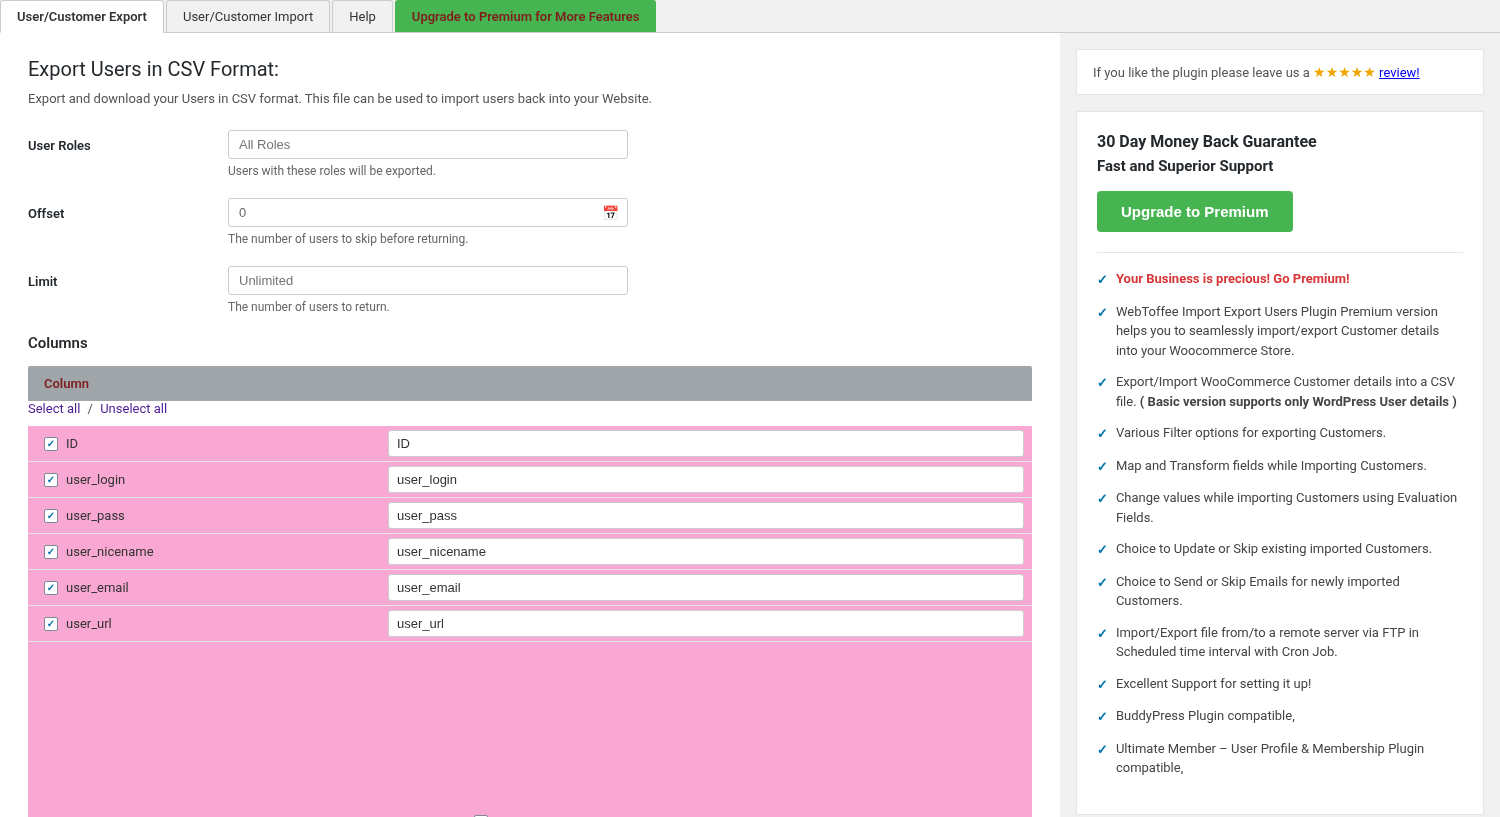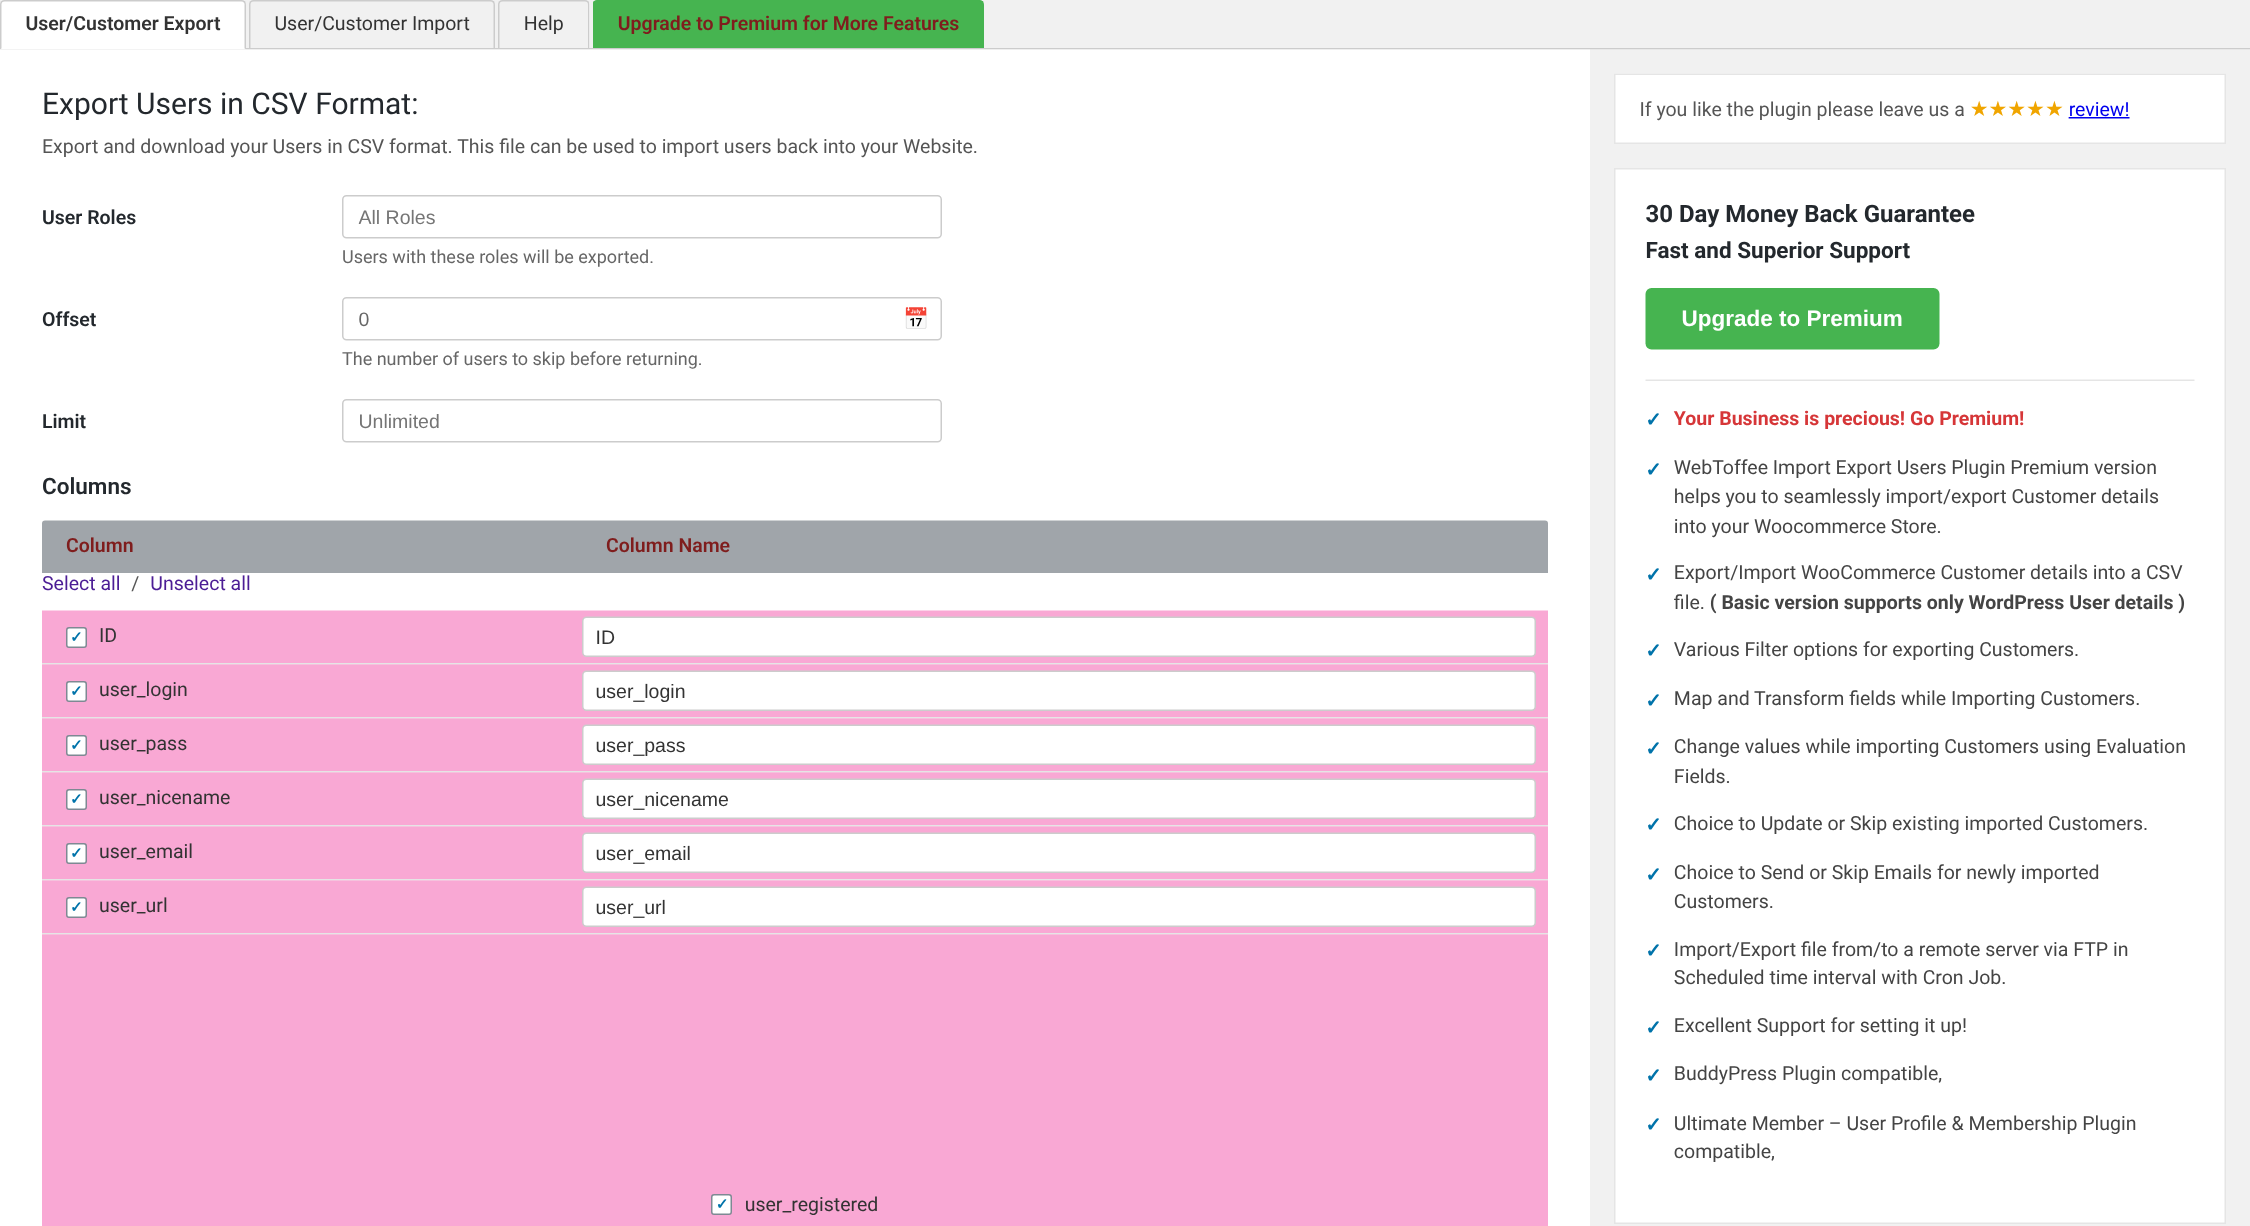--- a/index.html
+++ b/index.html
@@ -329,29 +329,29 @@
           <span class="input-icon">📅</span>
         </div>
         <div class="form-hint">The number of users to skip before returning.</div>
       </div>
     </div>
 
     <div class="form-row">
       <div class="form-label">Limit</div>
       <div class="form-field">
         <input class="form-input" type="text" placeholder="Unlimited" style="">
+        <div class="form-hint">The number of users to return.</div>
       </div>
     </div>
 
     <div>
       <div class="section-title">Columns</div>
 
       <div class="table-header">
         <div class="col-col">Column</div>
-        <div class="col-name">Column Name</div>
       </div>
 
       <div class="select-links">
         <a href="#">Select all</a>
         <span class="sep">/</span>
         <a href="#">Unselect all</a>
       </div>
 
       <div id="data-rows-container">
 

